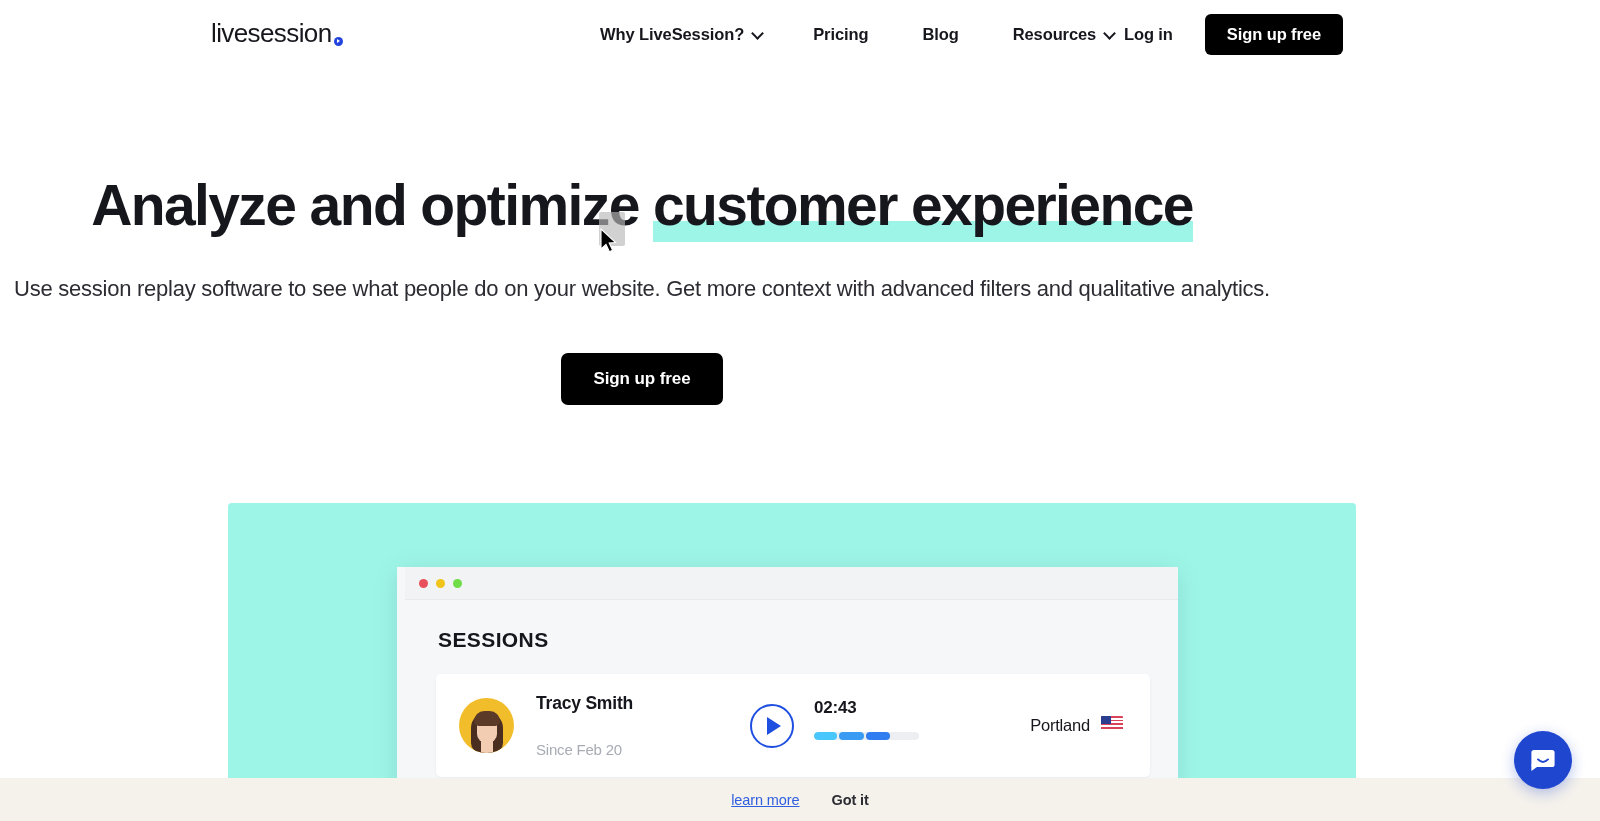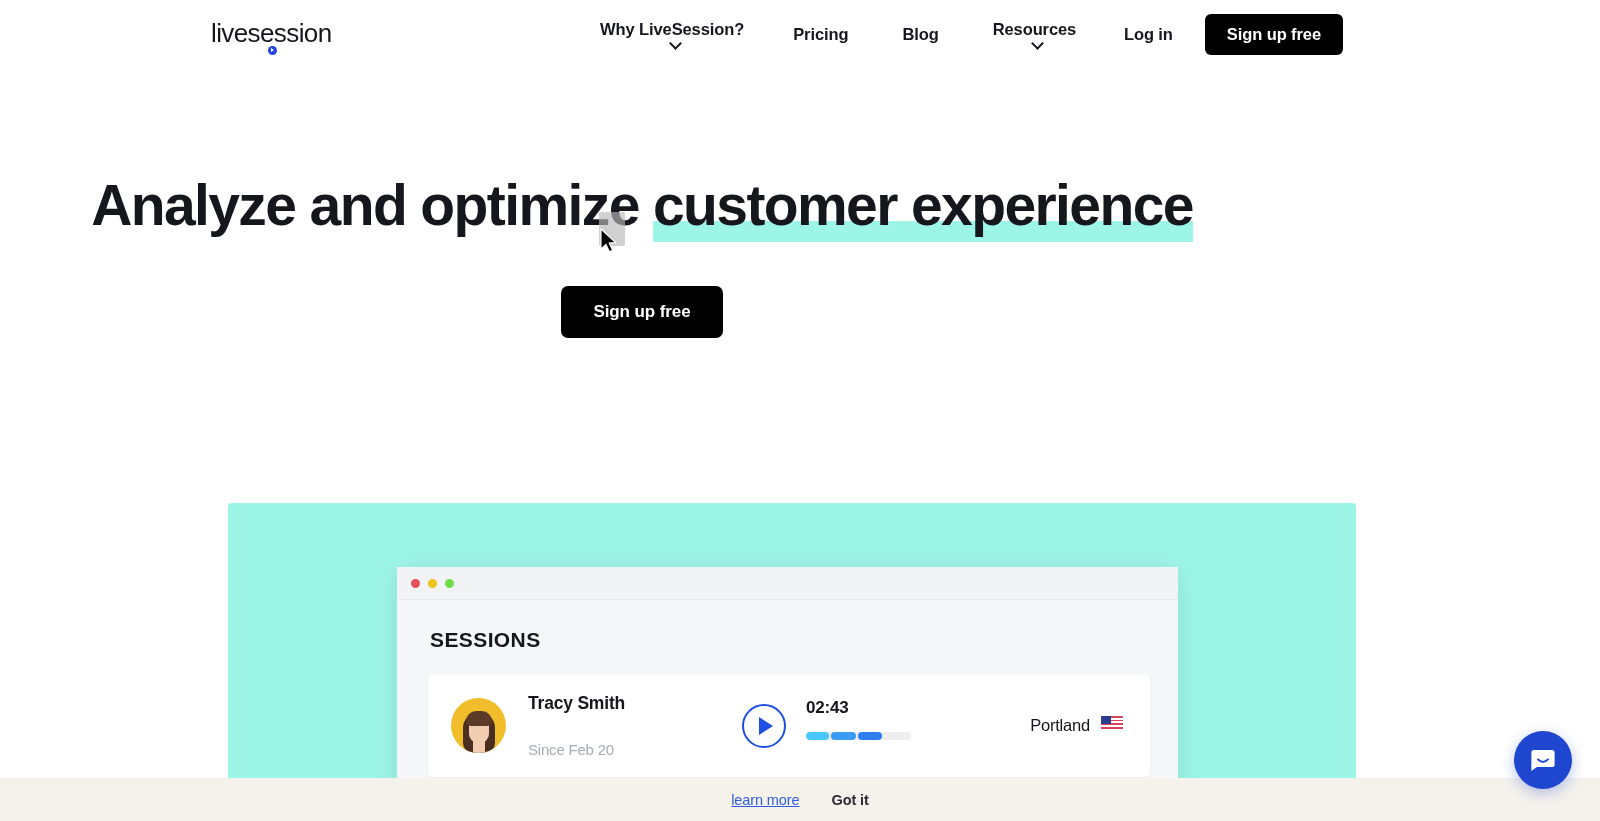--- a/index.html
+++ b/index.html
@@ -26,23 +26,22 @@
     background: #ffffff;
     display: flex;
     align-items: center;
   }
 
   .logo {
     position: absolute;
     left: 211px;
     top: 20px;
     display: flex;
-    align-items: center;
-    cursor: pointer;
-    flex-direction: column;
+    align-items: flex-end;
+    cursor: pointer;
   }
   .logo-text {
     font-size: 26px;
     font-weight: 500;
     letter-spacing: -0.6px;
     color: #16161d;
     line-height: 1;
     font-family: "Liberation Sans", sans-serif;
   }
   .logo-dot {
@@ -75,21 +74,20 @@
   }
   .nav-item {
     display: flex;
     align-items: center;
     font-size: 16.5px;
     font-weight: 600;
     color: #16161d;
     cursor: pointer;
     white-space: nowrap;
     letter-spacing: -0.1px;
-    flex-direction: column;
   }
   .nav-why      { margin-right: 49px; }
   .nav-pricing  { margin-right: 54px; }
   .nav-blog     { margin-right: 54px; }
 
   .chev {
     display: inline-block;
     width: 11px;
     height: 11px;
     margin-left: 9px;
@@ -207,20 +205,21 @@
   }
 
   .browser-mock {
     position: absolute;
     left: 397px;
     top: 567px;
     width: 781px;
     height: 228px;
     background: #f6f7f9;
     box-shadow: 0 4px 24px rgba(22,22,29,0.10);
+    padding-left: 8px;
   }
 
   .browser-bar {
     height: 33px;
     background: #f2f3f5;
     border-bottom: 1px solid #e7e9ec;
     display: flex;
     align-items: center;
     padding-left: 14px;
     gap: 8px;
@@ -497,20 +496,21 @@
   </div>
 
 </header>
 
 <section class="hero">
 
   <h1 class="hero-title">
     <span>Analyze and optimize </span><span class="hl">customer experience</span>
   </h1>
 
+  <p class="hero-sub">Use session replay software to see what people do on your website. Get more context with advanced filters and qualitative analytics.</p>
 
   <button class="hero-cta">Sign up free</button>
 
 </section>
 
 <div class="mint-band"></div>
 
 <div class="browser-mock">
 
   <div class="browser-bar">

